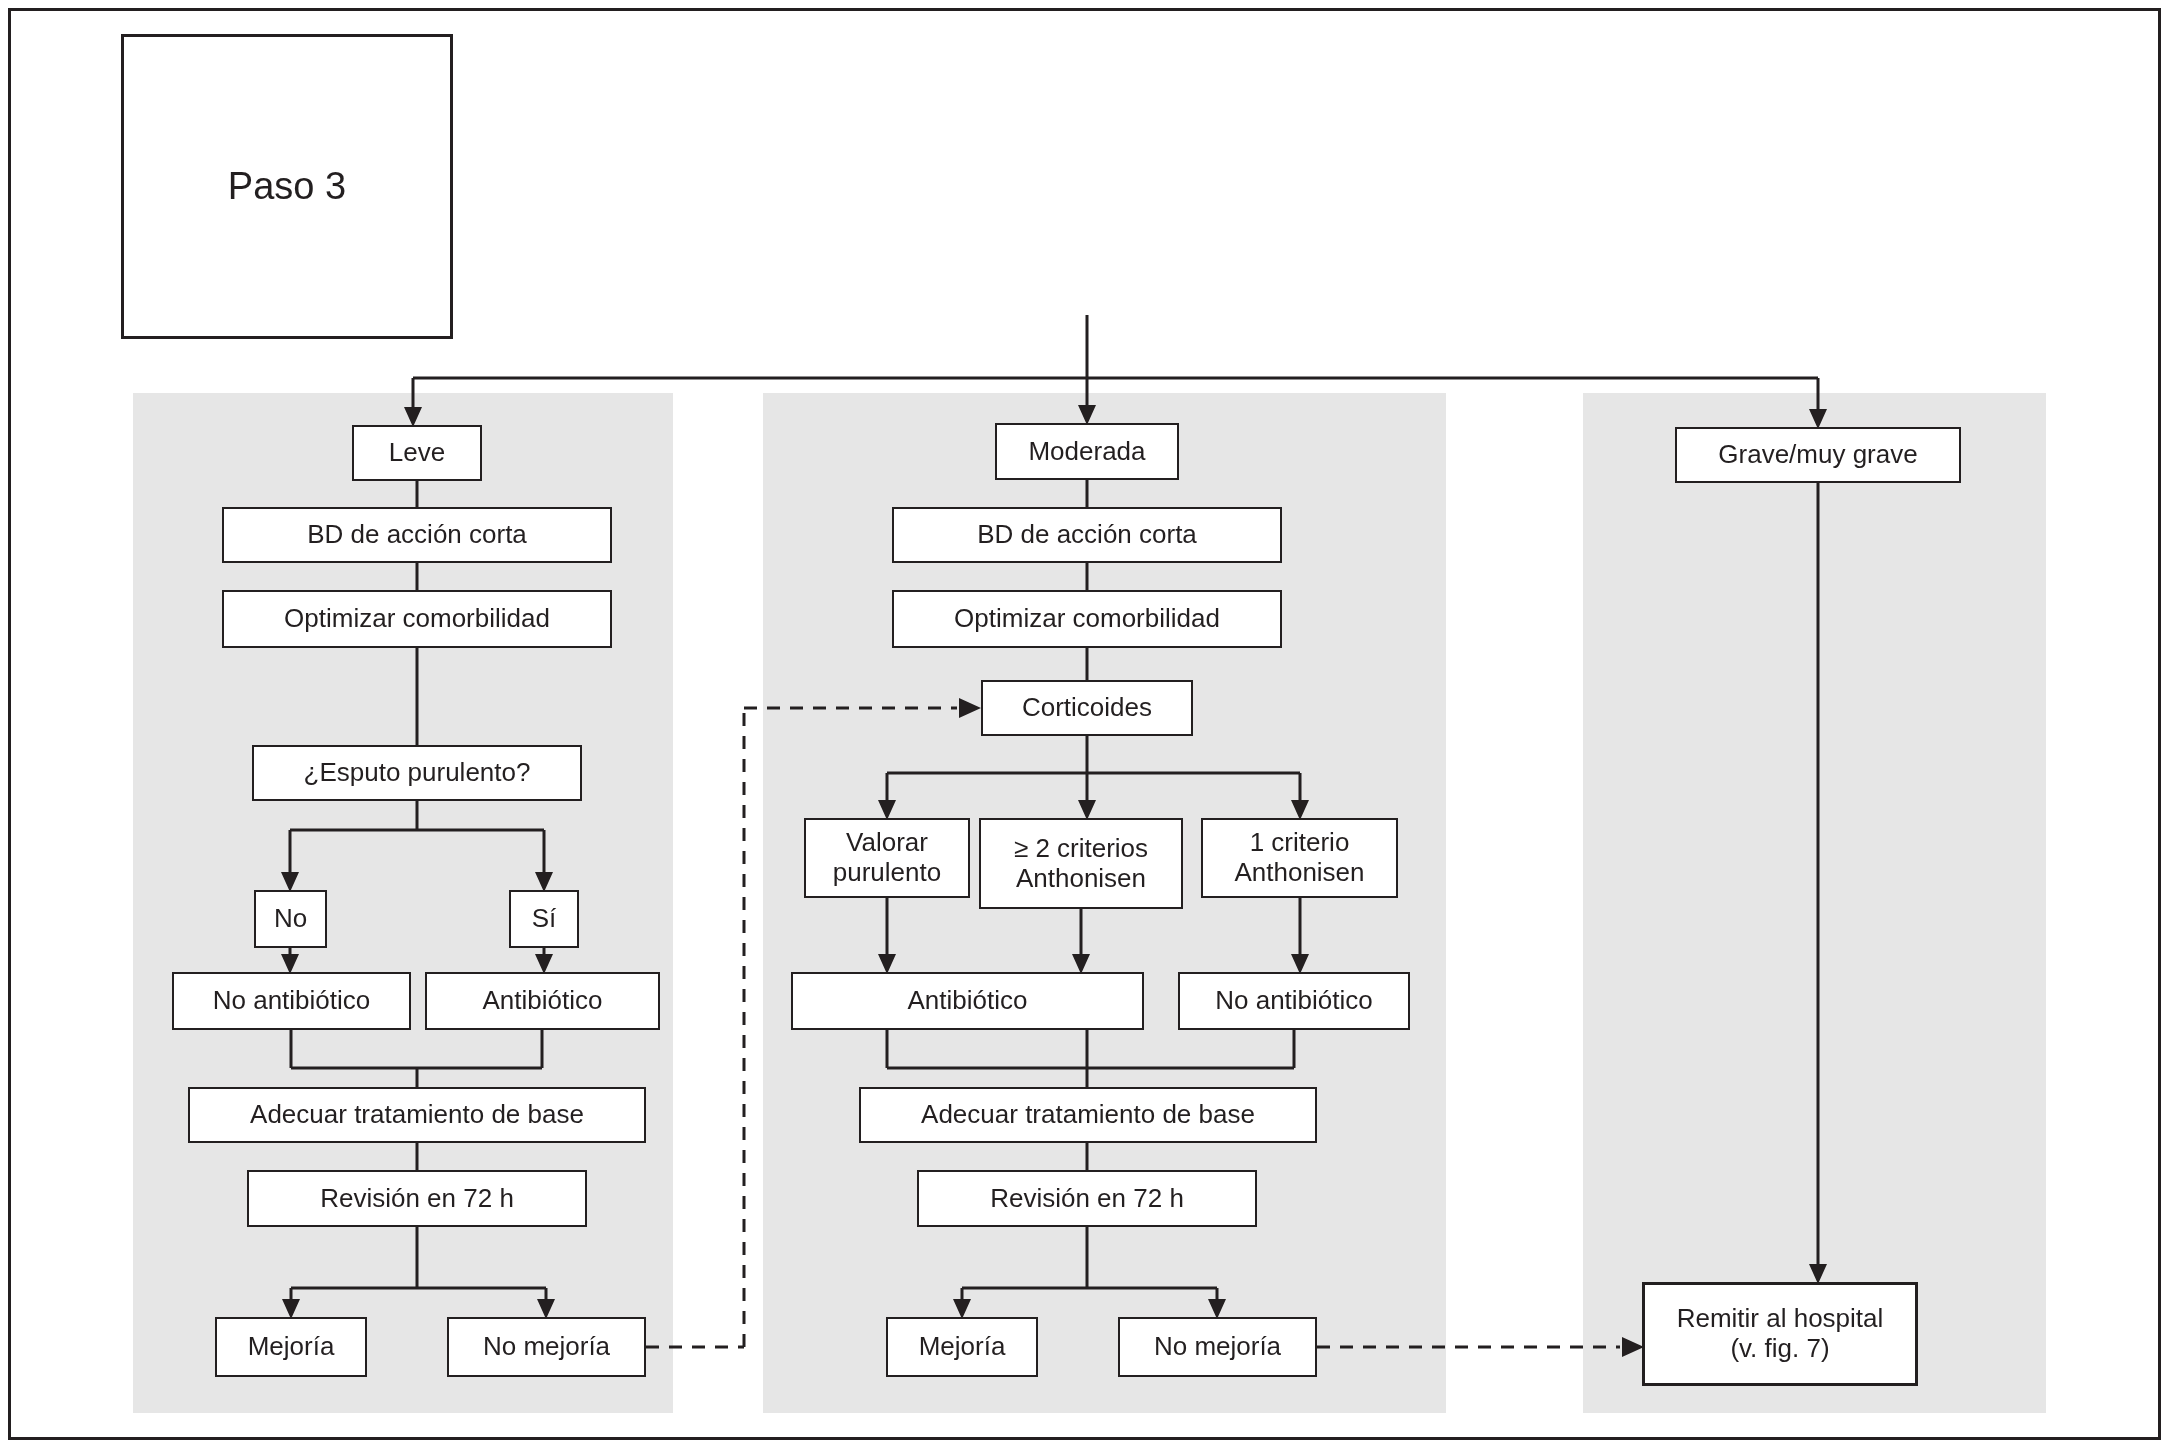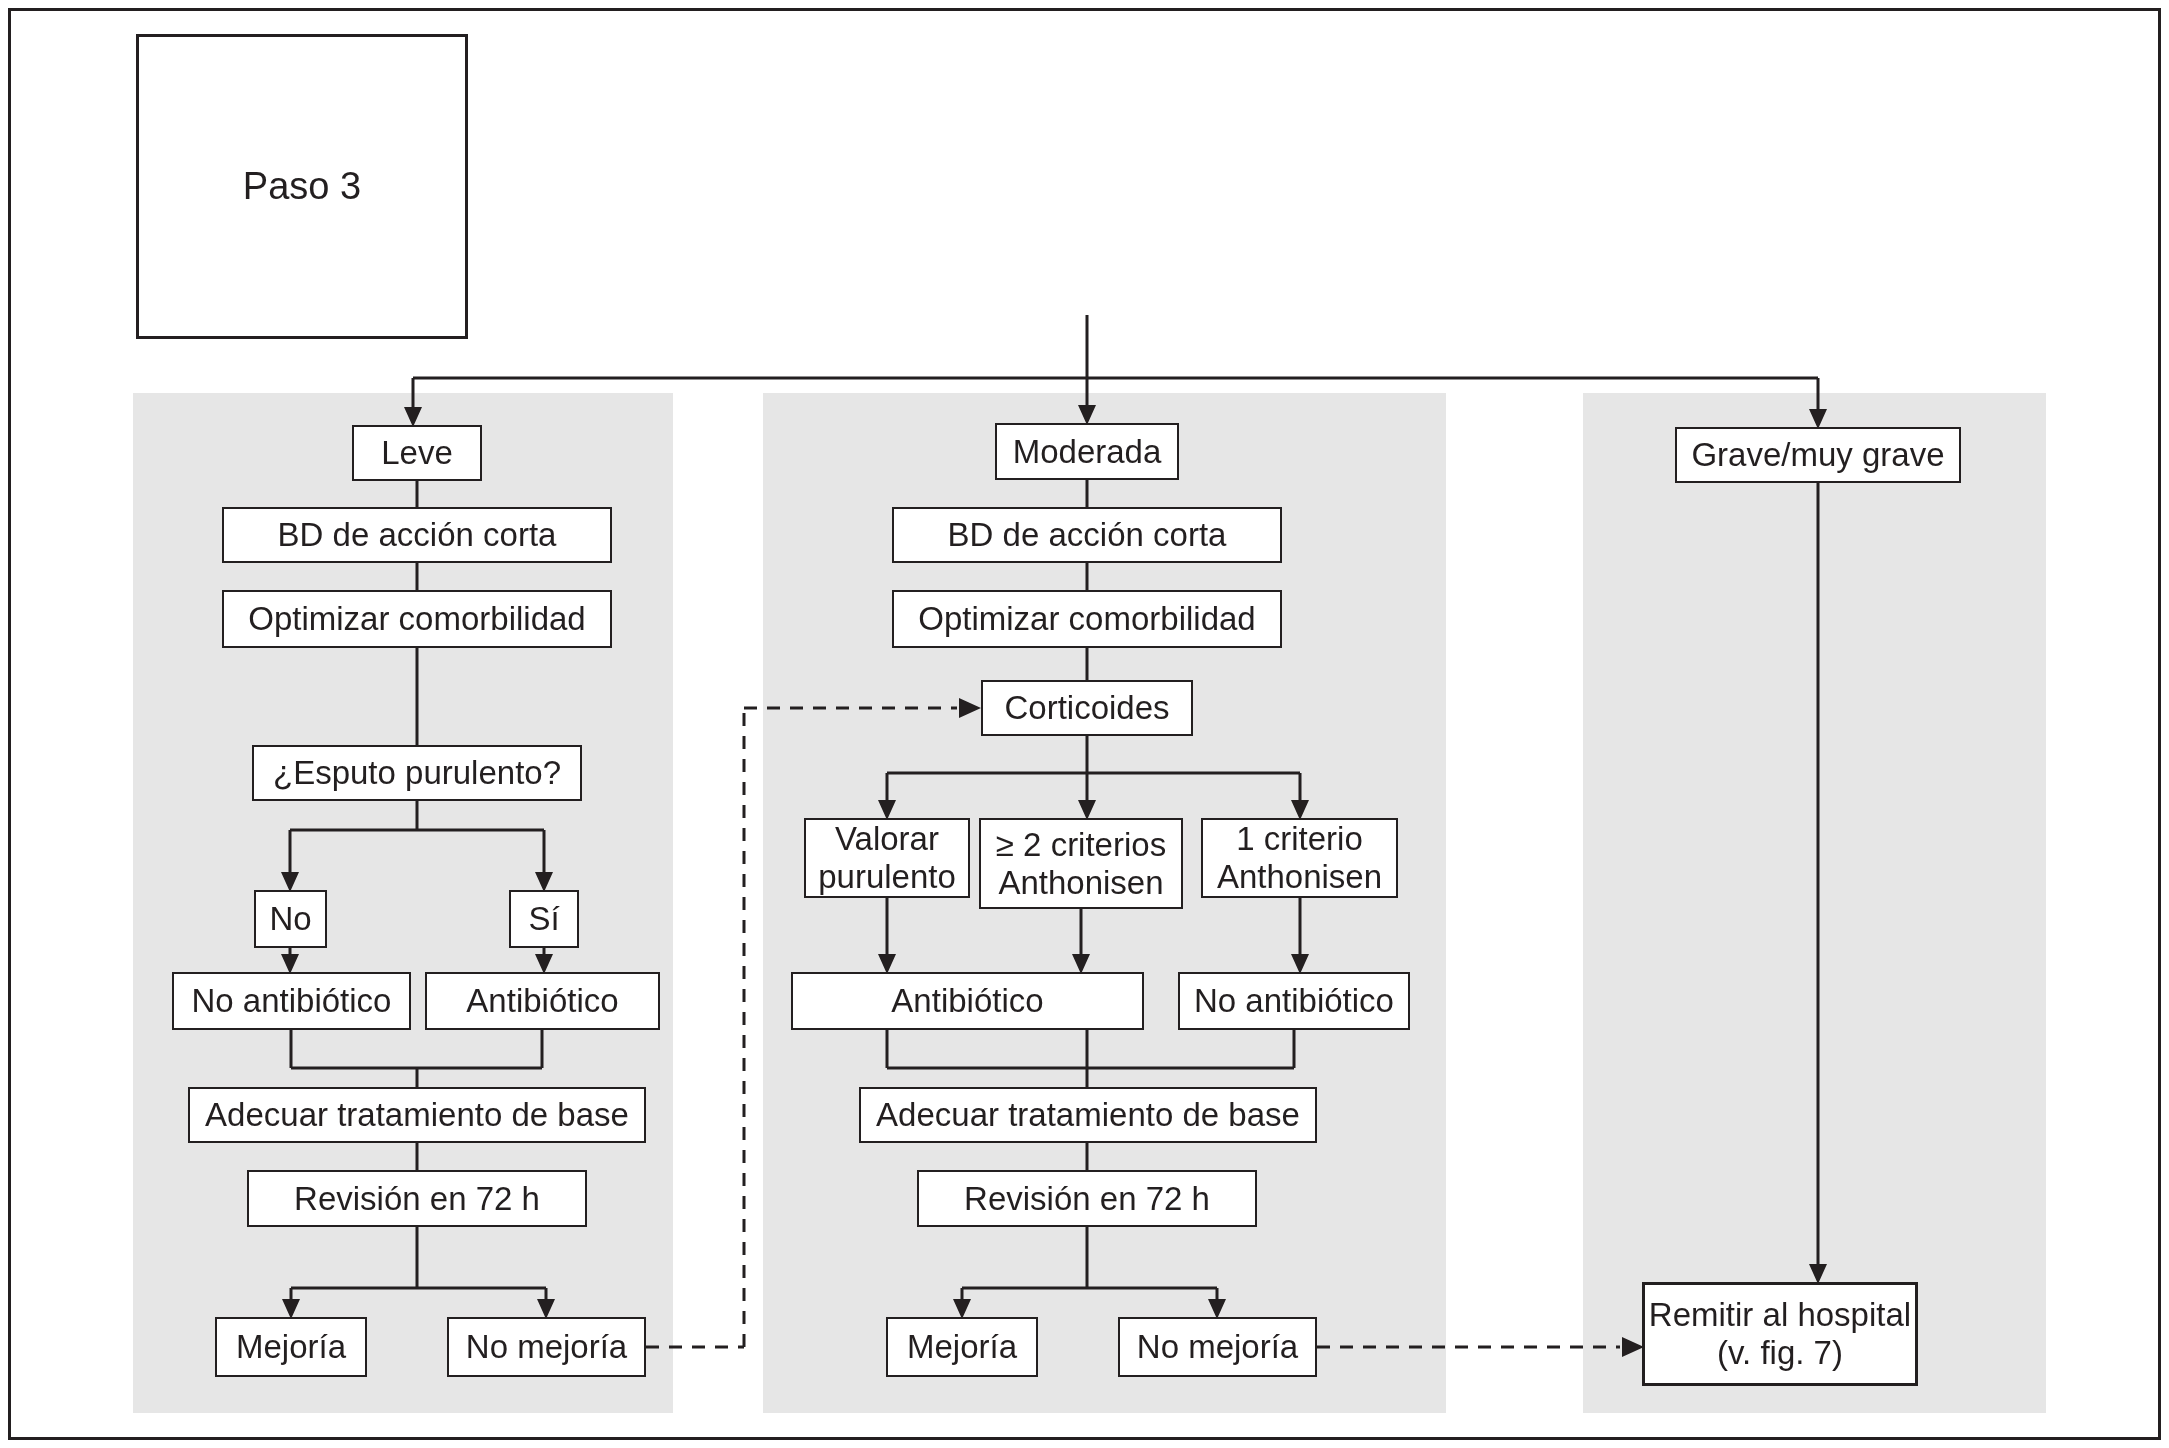--- a/index.html
+++ b/index.html
@@ -16,21 +16,21 @@
   .panel{
     position:absolute;top:393px;height:1020px;
     background:var(--panel-bg,#e6e6e6);z-index:1;
   }
   svg.wires{position:absolute;left:0;top:0;z-index:2;}
   .box{
     position:absolute;z-index:3;background:var(--box-bg,#ffffff);
     border:2px solid var(--line,#231f20);box-sizing:border-box;
     display:flex;align-items:center;justify-content:center;
     text-align:center;white-space:pre-line;
-    font-size:33px;line-height:1.15;
+    font-size:26px;line-height:1.15;
   }
   .heavy{border-width:3px;}
   .paso{font-size:38px;}
   .root{font-size:36px;line-height:1.3;}
 </style>
 </head>
 <body>
 
 <div class="canvas">
 
@@ -57,21 +57,21 @@
              M281 872H299L290 892Z M535 872H553L544 892Z
              M281 954H299L290 974Z M535 954H553L544 974Z
              M282 1299H300L291 1319Z M537 1299H555L546 1319Z
              M878 800H896L887 820Z M1078 800H1096L1087 820Z M1291 800H1309L1300 820Z
              M878 954H896L887 974Z M1072 954H1090L1081 974Z M1291 954H1309L1300 974Z
              M953 1299H971L962 1319Z M1208 1299H1226L1217 1319Z
              M1809 1264H1827L1818 1284Z"></path>
     <path fill="#231f20" stroke="none" d="M981 708L959 698V718Z M1644 1347L1622 1337V1357Z"></path>
   </svg>
 
-  <div class="box heavy paso" style="left:136px;top:34px;width:332px;height:305px;">Paso 3</div>
+  <div class="box heavy paso" style="left:121px;top:34px;width:332px;height:305px;">Paso 3</div>
 
   <div class="box" style="left:352px;top:425px;width:130px;height:56px;">Leve</div>
   <div class="box" style="left:222px;top:507px;width:390px;height:56px;">BD de acción corta</div>
   <div class="box" style="left:222px;top:590px;width:390px;height:58px;">Optimizar comorbilidad</div>
   <div class="box" style="left:252px;top:745px;width:330px;height:56px;">¿Esputo purulento?</div>
   <div class="box" style="left:254px;top:890px;width:73px;height:58px;">No</div>
   <div class="box" style="left:509px;top:890px;width:70px;height:58px;">Sí</div>
   <div class="box" style="left:172px;top:972px;width:239px;height:58px;">No antibiótico</div>
   <div class="box" style="left:425px;top:972px;width:235px;height:58px;">Antibiótico</div>
   <div class="box" style="left:188px;top:1087px;width:458px;height:56px;">Adecuar tratamiento de base</div>

